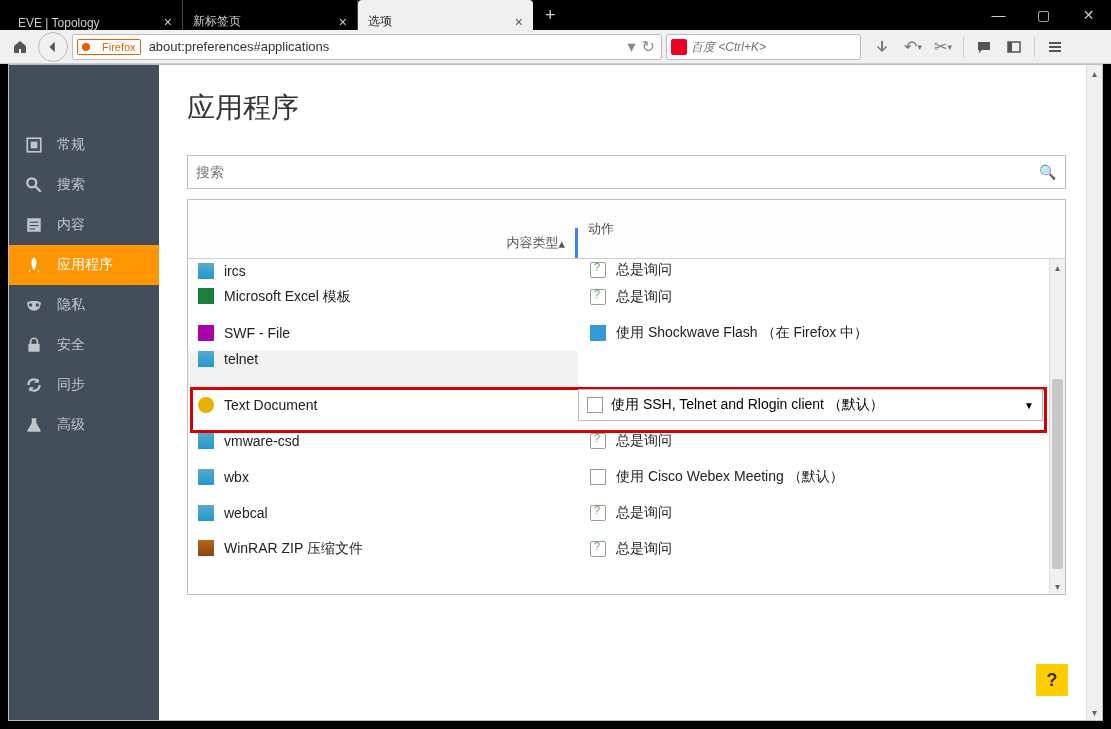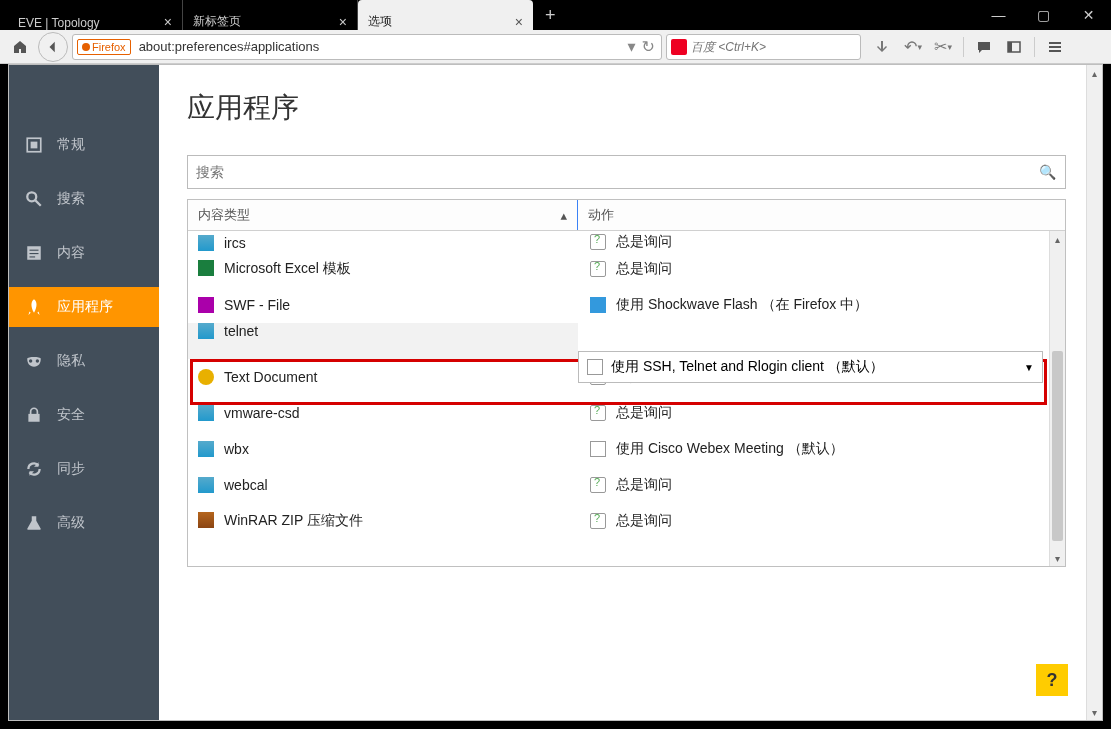--- a/index.html
+++ b/index.html
@@ -14,48 +14,48 @@
   .tab.active .close { color: #555; }
   .newtab { color: #ccc; display:flex; align-items:center; padding: 0 12px; font-size: 18px;}
   .win-controls { margin-left: auto; display: flex; color: #ccc; }
   .win-controls div { width: 45px; display:flex; align-items:center; justify-content:center; font-size:14px; }
 
   
   .toolbar { height: 34px; background: #f0f0f0; display:flex; align-items:center; padding: 0 6px; gap: 4px; border-bottom:1px solid #ccc;}
   .toolbar .iconbtn { width: 28px; height:28px; display:flex; align-items:center; justify-content:center; color:#555; border-radius:3px;}
   .toolbar .back { width:30px; height:30px; border:1px solid #bbb; border-radius:50%; display:flex; align-items:center; justify-content:center; color:#555;}
   .urlbar { flex:1; height:26px; border:1px solid #bbb; border-radius:3px; background:#fff; display:flex; align-items:center; overflow:hidden; max-width:590px;}
-  .urlbar .badge { background:#fff; color:#e66000; font-size:11px; padding:1px 4px; border:1px solid #e66000; border-radius:2px; margin:0 4px; display:flex; align-items:center; gap:2px;}
+  .urlbar .badge { background:#fff; color:#e66000; font-size:11px; padding:1px 4px; border:1px solid #e66000; border-radius:2px; margin:0 4px; display:flex; align-items:center; gap:12px;}
   .urlbar .badge .ffdot { width:8px; height:8px; border-radius:50%; background:#e66000;}
   .urlbar .addr { flex:1; font-size:13px; color:#333; padding:0 4px;}
   .urlbar .end { display:flex; align-items:center; padding:0 6px; color:#888; gap:6px;}
   .searchbar { width:195px; height:26px; border:1px solid #bbb; border-radius:3px; background:#fff; display:flex; align-items:center; }
   .searchbar .sicon { width:16px; height:16px; margin:0 4px; background:#e02; border-radius:2px;}
   .searchbar input { border:none; outline:none; flex:1; font-size:12px; color:#888; font-style:italic;}
   .toolbar-right { display:flex; align-items:center; gap:2px; margin-left:4px;}
   .toolbar-right .iconbtn { color:#777; font-size:16px;}
   .sep { width:1px; height:20px; background:#ccc; margin:0 4px;}
 
   
   .frame { position:absolute; top:64px; left:8px; right:8px; bottom:8px; background:#fff; border:1px solid #bebebe; display:flex;}
-  .sidebar { width:150px; background:#424e5a; color:#c0c5cb; display:flex; flex-direction:column; padding-top:60px;gap:14px;}
+  .sidebar { width:150px; background:#424e5a; color:#c0c5cb; display:flex; flex-direction:column; padding-top:60px;}
   .sidebar .item { display:flex; align-items:center; height:40px; padding:0 16px; gap:14px; font-size:14px; cursor:pointer;}
   .sidebar .item.selected { background:#ff9500; color:#fff;}
   .sidebar .item svg, .sidebar .item .icn { width:18px; height:18px; }
 
   .main { flex:1; background:#fff; position:relative; padding: 24px 36px 10px 28px;}
   .main h1 { font-size:28px; font-weight:400; color:#333; margin-bottom: 28px;}
   .search-apps { width:100%; height:34px; border:1px solid #bbb; display:flex; align-items:center; padding:0 8px;}
   .search-apps input { flex:1; border:none; outline:none; font-size:14px; color:#888;}
   .search-apps .sic { color:#1a6fd6; font-size:14px;}
 
   .grid { margin-top:10px; border:1px solid #c0c0c0; }
   .grid-header { display:flex; background:#fdfdfd; border-bottom:1px solid #d0d0d0; font-size:13px; color:#555;}
   .gh-col { padding:6px 10px; display:flex; align-items:center;}
-  .gh-col.type { width:390px; border-right:1px solid #3b82f6; justify-content:space-between;}
+  .gh-col.type { width:390px; border-right:3px solid #3b82f6; justify-content:flex-end;margin-top:28px;}
   .gh-col.action { flex:1;}
   .grid-body { height:335px; overflow:hidden; position:relative;}
   .row { display:flex; align-items:center; height:36px; font-size:14px; color:#222;}
   .row .c-type { width:390px; display:flex; padding-left:10px; gap:10px;}
   .row .c-action { flex:1; display:flex; align-items:center; padding-left:12px; gap:10px;}
   .ficon { width:16px; height:16px; display:inline-block;}
   .row.clip { height:20px; overflow:hidden;}
   .row.highlight { position:relative;}
   .row.highlight .c-type { background:#f2f2f2; height:36px;}
   .row.highlight .c-action { height:36px;}
@@ -337,21 +337,21 @@
           <div class="c-action">
               <span class="ficon" style="border:1px solid #999;border-radius:2px;position:relative">
                 <span style="position:absolute;left:3px;top:-2px;color:#5a5;font-size:11px">?</span>
               </span>
               <span>总是询问</span>
             </div>
         </div>
 
         <div class="hl-box" style="left:2px; right:18px; top:128px; height:46px;"></div>
 
-        <div class="dropdown" style="left:390px; right:22px; top:120px;">
+        <div class="dropdown" style="left:390px; right:22px; top:130px;">
           <span class="ficon" style="border:1px solid #999; margin-right:8px;"></span>
           <span>使用 SSH, Telnet and Rlogin client （默认）</span>
           <span class="dd-arrow">▼</span>
         </div>
 
         <div class="scrollbar-v">
           <div class="arr">▴</div>
           <div class="thumb" style="top:120px; height:190px;"></div>
           <div class="arr" style="position:absolute;bottom:0;left:0;right:0;">▾</div>
         </div>

